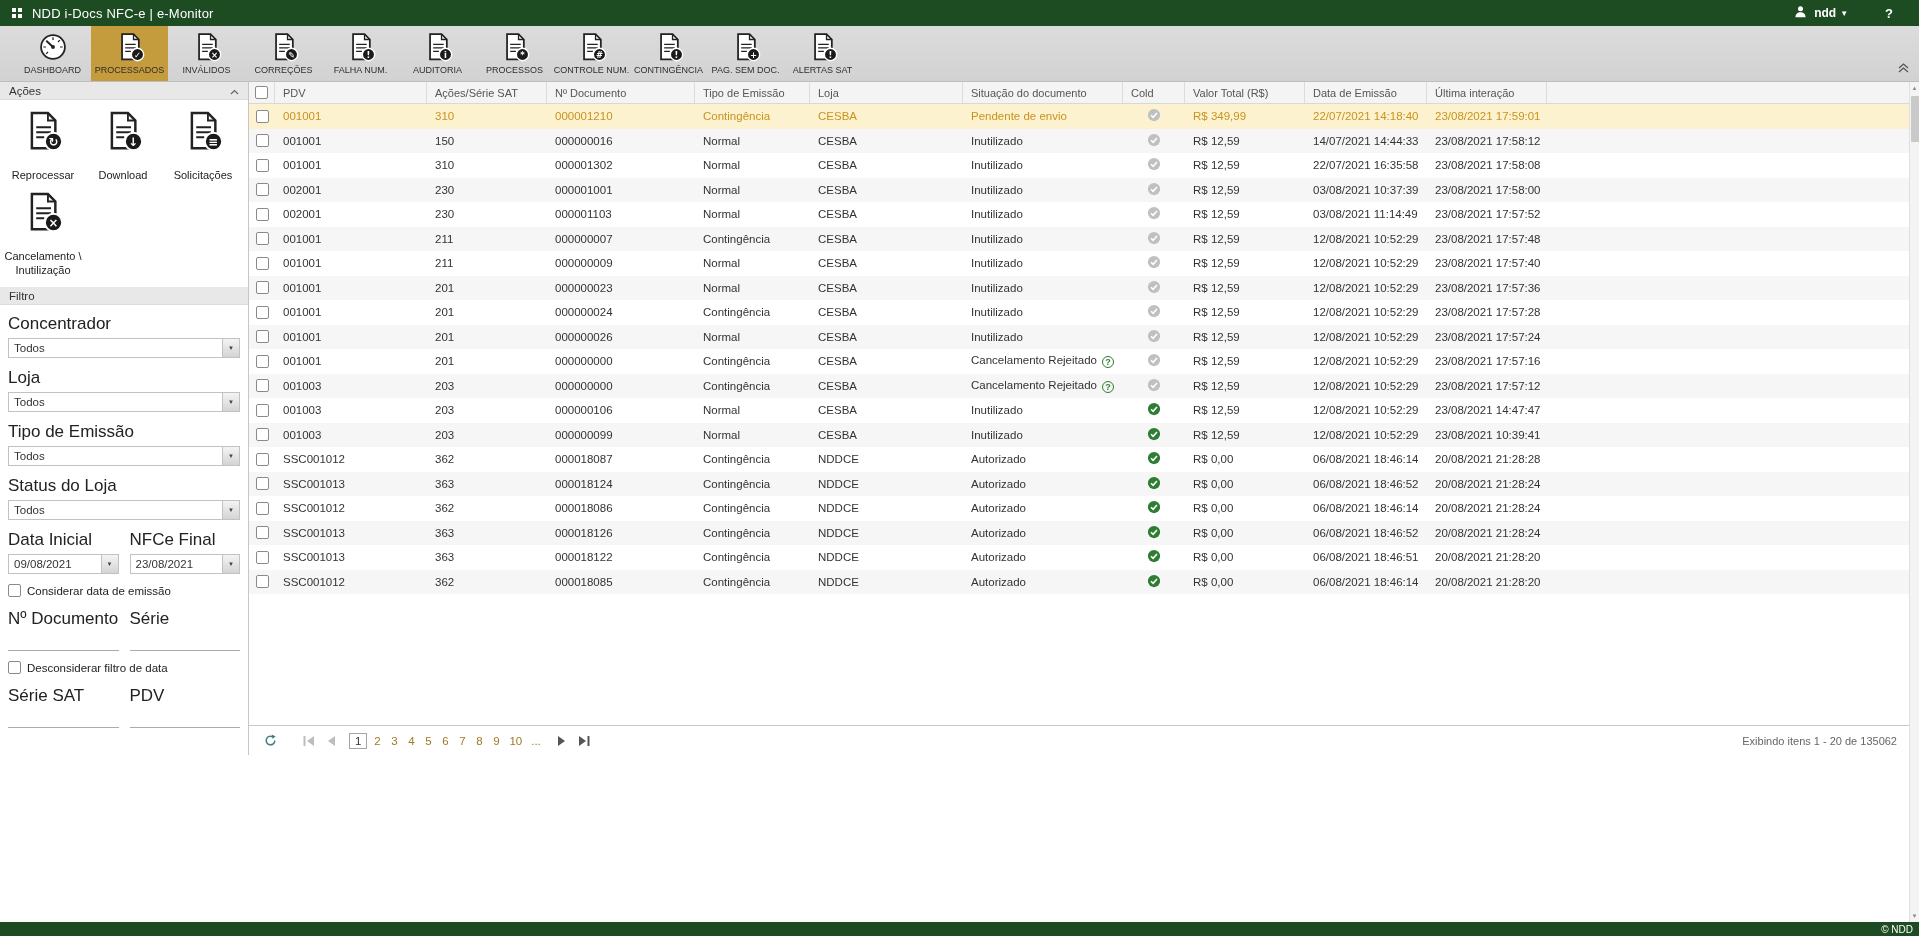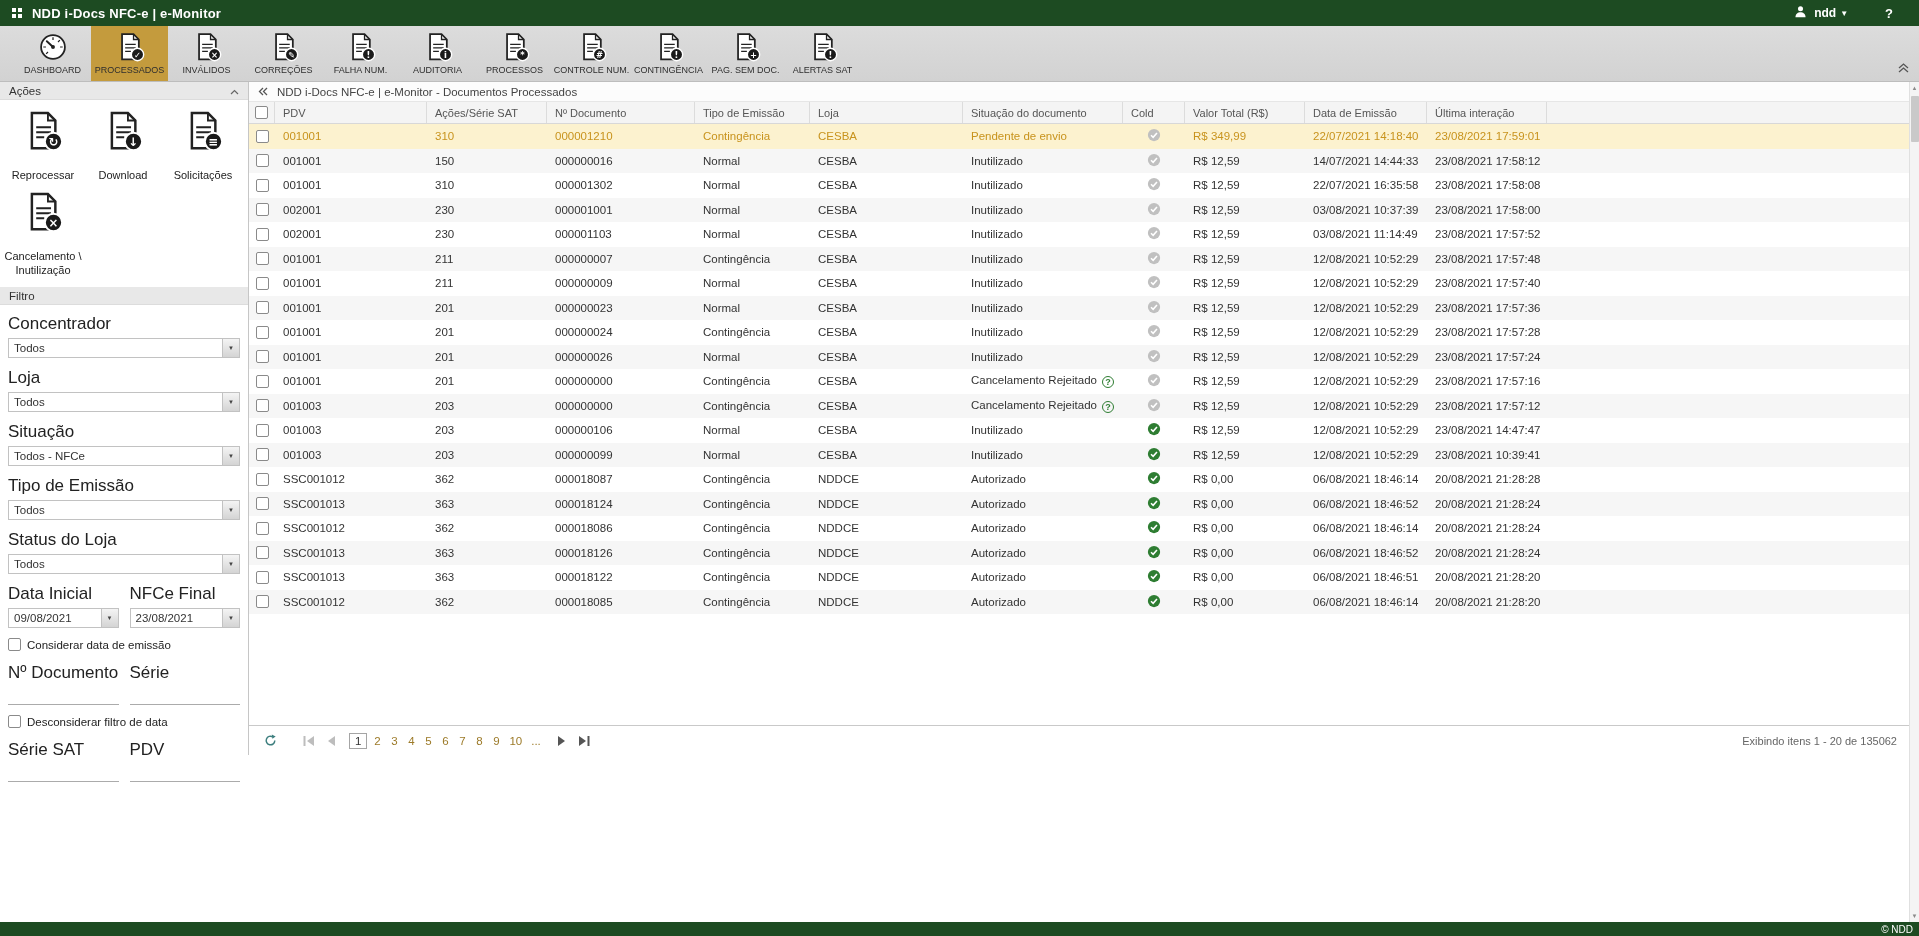--- a/index.html
+++ b/index.html
@@ -4,21 +4,21 @@
 <style>
   *{margin:0;padding:0;box-sizing:border-box}
   html,body{width:1919px;height:936px;overflow:hidden;background:#fff;
     font-family:"Liberation Sans","DejaVu Sans",sans-serif;font-size:12px;color:#333}
 
   
   .titlebar{position:absolute;top:0;left:0;right:0;height:26px;background:#1d4b22;
     display:flex;align-items:center;color:#fff;z-index:5}
   .waffle{display:grid;grid-template-columns:4px 4px;grid-gap:2px;margin:0 10px 0 12px;cursor:pointer}
   .waffle span{width:4px;height:4px;background:#fff}
-  .app-title{font-size:13px;font-weight:bold;letter-spacing:.2px}
+  .app-title{font-size:13px;font-weight:normal;letter-spacing:.2px}
   .titlebar-right{margin-left:auto;display:flex;align-items:center;gap:7px;padding-right:26px}
   .user-menu{display:flex;align-items:center;gap:4px;font-size:12px;font-weight:bold;cursor:pointer}
   .user-caret{font-size:8px}
   .help{font-size:13px;font-weight:bold;margin-left:30px;cursor:pointer}
 
   
   .ribbon{position:absolute;top:26px;left:0;right:0;height:56px;
     background:linear-gradient(#dcdcdc,#d2d2d2);border-bottom:1px solid #bdbdbd}
   .tb-items{display:flex;height:100%;padding-left:14px}
   .tb-item{width:77px;display:flex;flex-direction:column;align-items:center;justify-content:flex-end;
@@ -329,27 +329,20 @@
           </div>
         </div>
         <div class="fld">
           <div class="flabel">Loja</div>
           <div class="combo">
             <span class="combo-val">Todos</span>
             <span class="combo-btn">▼</span>
           </div>
         </div>
         <div class="fld">
-          <div class="flabel">Situação</div>
-          <div class="combo">
-            <span class="combo-val">Todos - NFCe</span>
-            <span class="combo-btn">▼</span>
-          </div>
-        </div>
-        <div class="fld">
           <div class="flabel">Tipo de Emissão</div>
           <div class="combo">
             <span class="combo-val">Todos</span>
             <span class="combo-btn">▼</span>
           </div>
         </div>
         <div class="fld">
           <div class="flabel">Status do Loja</div>
           <div class="combo">
             <span class="combo-val">Todos</span>
@@ -405,28 +398,20 @@
       <div class="fcol">
         <div class="flabel">PDV</div>
         <input class="txt-input" style="">
       </div>
     </div>
   </div>
 
 </div>
 
 <div class="main">
-  <div class="breadcrumb">
-    <span class="bc-collapse">
-        <svg width="10" height="9" viewBox="0 0 10 9">
-          <path d="M5 1 L1.5 4.5 L5 8 M9 1 L5.5 4.5 L9 8" fill="none" stroke="#555" stroke-width="1.3"></path>
-        </svg>
-      </span>
-    <span>NDD i-Docs NFC-e | e-Monitor - Documentos Processados</span>
-  </div>
   <div class="grid-header">
       <div class="gh-cell cb-cell" style="width: 26px;">
         <span class="cb"></span>
       </div>
       <div class="gh-cell" style="width: 152px;">PDV</div>
       <div class="gh-cell" style="width: 120px;">Ações/Série SAT</div>
       <div class="gh-cell" style="width: 148px;">Nº Documento</div>
       <div class="gh-cell" style="width: 115px;">Tipo de Emissão</div>
       <div class="gh-cell" style="width: 153px;">Loja</div>
       <div class="gh-cell" style="width: 160px;">Situação do documento</div>

